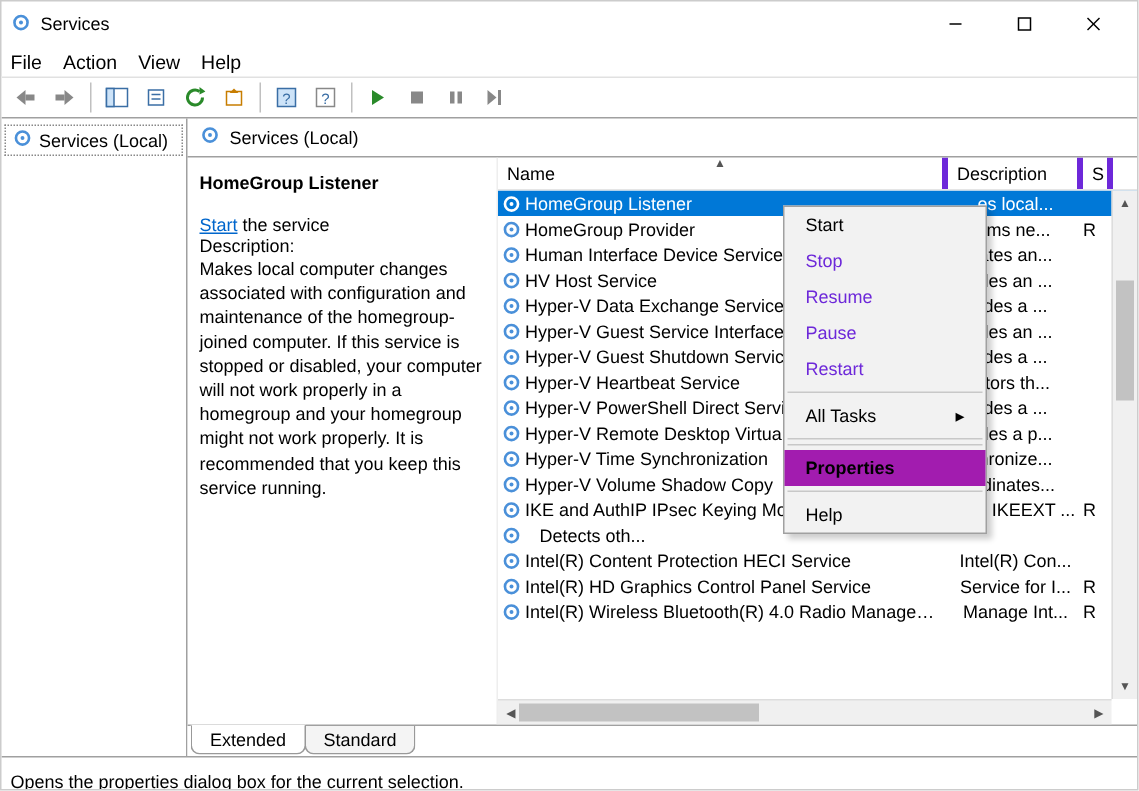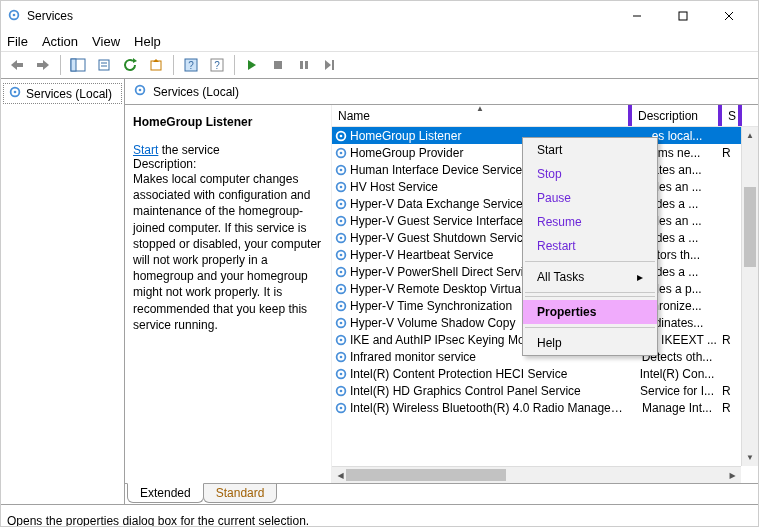--- a/index.html
+++ b/index.html
@@ -44,27 +44,27 @@
   .vscroll .thumb { position:absolute; left:2px; right:2px; top:60px; height:80px; background:#c2c2c2;}
   .vscroll .arr { position:absolute; left:0; right:0; height:17px; display:flex; align-items:center; justify-content:center; font-size:8px; color:#555;}
   .vscroll .arr.up { top:0;} .vscroll .arr.down { bottom:0;}
   .hscroll { position:absolute; left:0; right:17px; bottom:0; height:17px; background:#f0f0f0; border-top:1px solid #ddd;}
   .hscroll .thumb { position:absolute; top:2px; bottom:2px; left:14px; width:160px; background:#c2c2c2;}
   .hscroll .arr { position:absolute; top:0; bottom:0; width:17px; display:flex; align-items:center; justify-content:center; font-size:8px; color:#555;}
   .hscroll .arr.left{left:0;} .hscroll .arr.right{right:0;}
   .tabs { height:21px; border-top:1px solid #a0a0a0; display:flex; align-items:flex-end; background:#fff; padding-left:2px;}
   .tab { position:relative; padding:2px 12px; font-size:12px; border:1px solid #999; border-top:none; border-radius:0 0 6px 6px; margin-right:-1px; background:#fff; top:-1px;}
   .tab.active { border-top:1px solid #fff; z-index:2; }
-  .tab.inactive { background:#f4f4f4; color:#a16207;}
+  .tab.inactive { background:#f4f4f4; color:#000000;}
   .statusbar { height:20px; border-top:1px solid #a0a0a0; display:flex; align-items:center; padding:16px 6px; font-size:12px;}
   
   .ctxmenu { position:absolute; top:10px; left:190px; width:136px; background:#f2f2f2; border:1px solid #a0a0a0; box-shadow:3px 3px 4px rgba(0,0,0,.2); font-size:12px; z-index:50;}
   .ctxmenu .mi { padding:5px 14px; display:flex; justify-content:space-between; align-items:center;}
   .ctxmenu .mi.disabled { color:#6d28d9; }
-  .ctxmenu .mi.highlight { background:#f0abfc; }
+  .ctxmenu .mi.highlight { background:#a21caf; }
   .ctxmenu .msep { height:1px; background:#c8c8c8; margin:3px 2px; }
   .gearsvg { width:14px; height:14px; }
   .contentheader b { font-weight:normal;}
 </style>
 </head>
 <body>
 
 <div class="titlebar">
   <span class="icon">
     <svg class="gearsvg" viewBox="0 0 16 16">
@@ -359,21 +359,20 @@
               <span class="c-desc">The IKEEXT ...</span>
               <span class="c-s">R</span>
             </div>
             <div class="row">
               <span class="c-icon">
                 <svg width="14" height="14" viewBox="0 0 16 16">
                   <circle cx="8" cy="8" r="5" fill="none" stroke="#4a90d9" stroke-width="2"></circle>
                   <circle cx="8" cy="8" r="1.5" fill="#4a90d9"></circle>
                 </svg>
               </span>
-              <span class="c-name">Infrared monitor service</span>
               <span class="c-desc">Detects oth...</span>
               <span class="c-s"></span>
             </div>
             <div class="row">
               <span class="c-icon">
                 <svg width="14" height="14" viewBox="0 0 16 16">
                   <circle cx="8" cy="8" r="5" fill="none" stroke="#4a90d9" stroke-width="2"></circle>
                   <circle cx="8" cy="8" r="1.5" fill="#4a90d9"></circle>
                 </svg>
               </span>
@@ -399,22 +398,22 @@
                   <circle cx="8" cy="8" r="1.5" fill="#4a90d9"></circle>
                 </svg>
               </span>
               <span class="c-name">Intel(R) Wireless Bluetooth(R) 4.0 Radio Management</span>
               <span class="c-desc">Manage Int...</span>
               <span class="c-s">R</span>
             </div>
             <div class="ctxmenu">
             <div class="mi">Start</div>
             <div class="mi disabled">Stop</div>
+            <div class="mi disabled">Resume</div>
             <div class="mi disabled">Pause</div>
-            <div class="mi disabled">Resume</div>
             <div class="mi disabled">Restart</div>
             <div class="msep"></div>
             <div class="mi">
                 <span>All Tasks</span>
                 <span>▸</span>
               </div>
             <div class="msep"></div>
             <div class="msep"></div>
             <div class="mi highlight">
                 <b>Properties</b>

